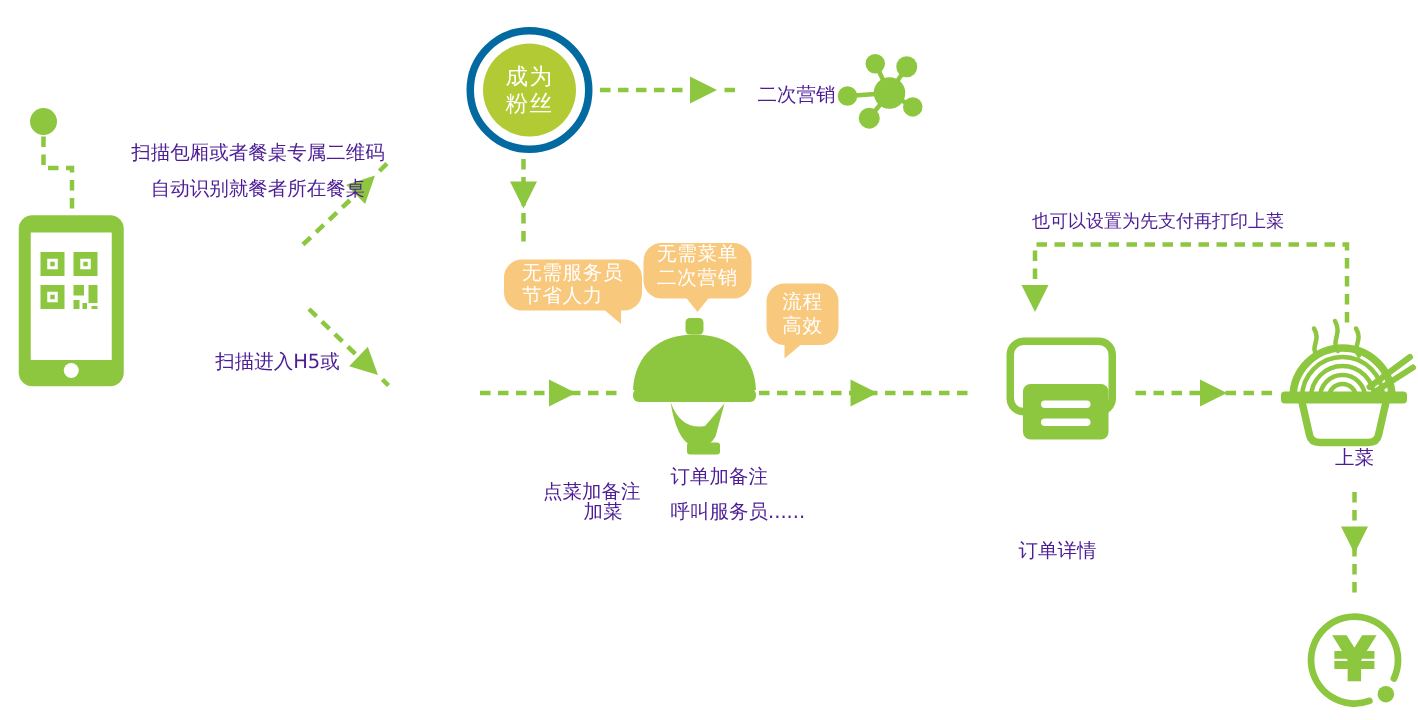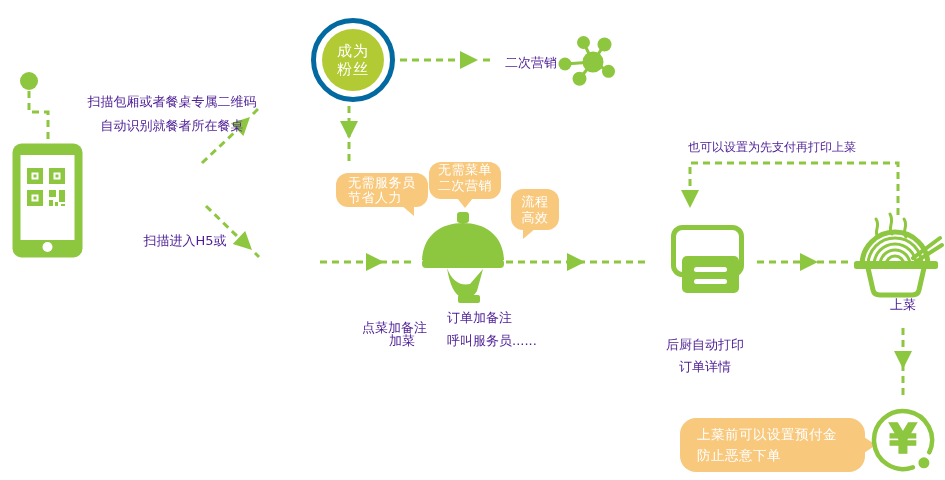--- a/index.html
+++ b/index.html
@@ -159,21 +159,20 @@
   <div class="txt" style="left:362px;top:332px;margin-left:27px;">加菜</div>
   <div class="txt" style="left:447px;top:309px;">订单加备注</div>
   <div class="txt" style="left:447px;top:332px;">呼叫服务员......</div>
 
   <svg class="abs" style="left:663px;top:221px;" width="92" height="78" viewBox="0 0 92 78">
     <rect x="10.5" y="6.5" width="68" height="47" rx="9" fill="#fff" stroke="#8dc63f" stroke-width="5"></rect>
     <rect x="19" y="35" width="57" height="37" rx="5" fill="#8dc63f"></rect>
     <rect x="31" y="46" width="33" height="5" rx="2.5" fill="#fff"></rect>
     <rect x="31" y="58" width="33" height="5" rx="2.5" fill="#fff"></rect>
   </svg>
-  <div class="txt center" style="left:645px;top:336px;width:120px;">后厨自动打印</div>
   <div class="txt center" style="left:677px;top:139px;width:190px;font-size:12px;">也可以设置为先支付再打印上菜</div>
 
   <div class="txt center" style="left:645px;top:358px;width:120px;">订单详情</div>
 
   <svg class="abs" style="left:847px;top:206px;" width="98" height="96" viewBox="0 0 98 96">
     <g fill="none" stroke="#8dc63f" stroke-width="3" stroke-linecap="round">
       <path d="M31,31 C26,25 34,21 29,13"></path>
       <path d="M45,28 C40,21 48,17 43,8"></path>
       <path d="M59,31 C54,25 62,21 57,13"></path>
     </g>
@@ -186,24 +185,20 @@
       <path d="M21,59 A27,27 0 0 1 75,59" stroke-width="3"></path>
       <path d="M27,59 A21,21 0 0 1 69,59" stroke-width="3"></path>
       <path d="M33,59 A15,15 0 0 1 63,59" stroke-width="3"></path>
       <path d="M39,59 A9,9 0 0 1 57,59" stroke-width="3"></path>
     </g>
     <path d="M21,62 L26,84 Q27,89 33,89 L65,89 Q71,89 72,84 L77,62" fill="#fff" stroke="#8dc63f" stroke-width="5" stroke-linejoin="round"></path>
     <rect x="7" y="55" width="84" height="8" rx="2.5" fill="#8dc63f"></rect>
   </svg>
   <div class="txt center" style="left:868px;top:296px;width:70px;">上菜</div>
 
-  <div class="bubble b-payment">
-    <div class="bl">上菜前可以设置预付金</div>
-    <div class="bl">防止恶意下单</div>
-  </div>
 
   <svg class="abs" style="left:869px;top:406px;" width="68" height="68" viewBox="0 0 68 68">
     <path d="M43.9,61.3 A29,29 0 1 1 60.3,46.3" fill="none" stroke="#8dc63f" stroke-width="4.5" stroke-linecap="round"></path>
     <circle cx="54.9" cy="56.8" r="5.5" fill="#8dc63f"></circle>
     <text x="34" y="47" text-anchor="middle" font-size="40" font-weight="bold" fill="#8dc63f" stroke="#8dc63f" stroke-width="1.5">¥</text>
   </svg>
 
 </div>
 
 </body></html>

